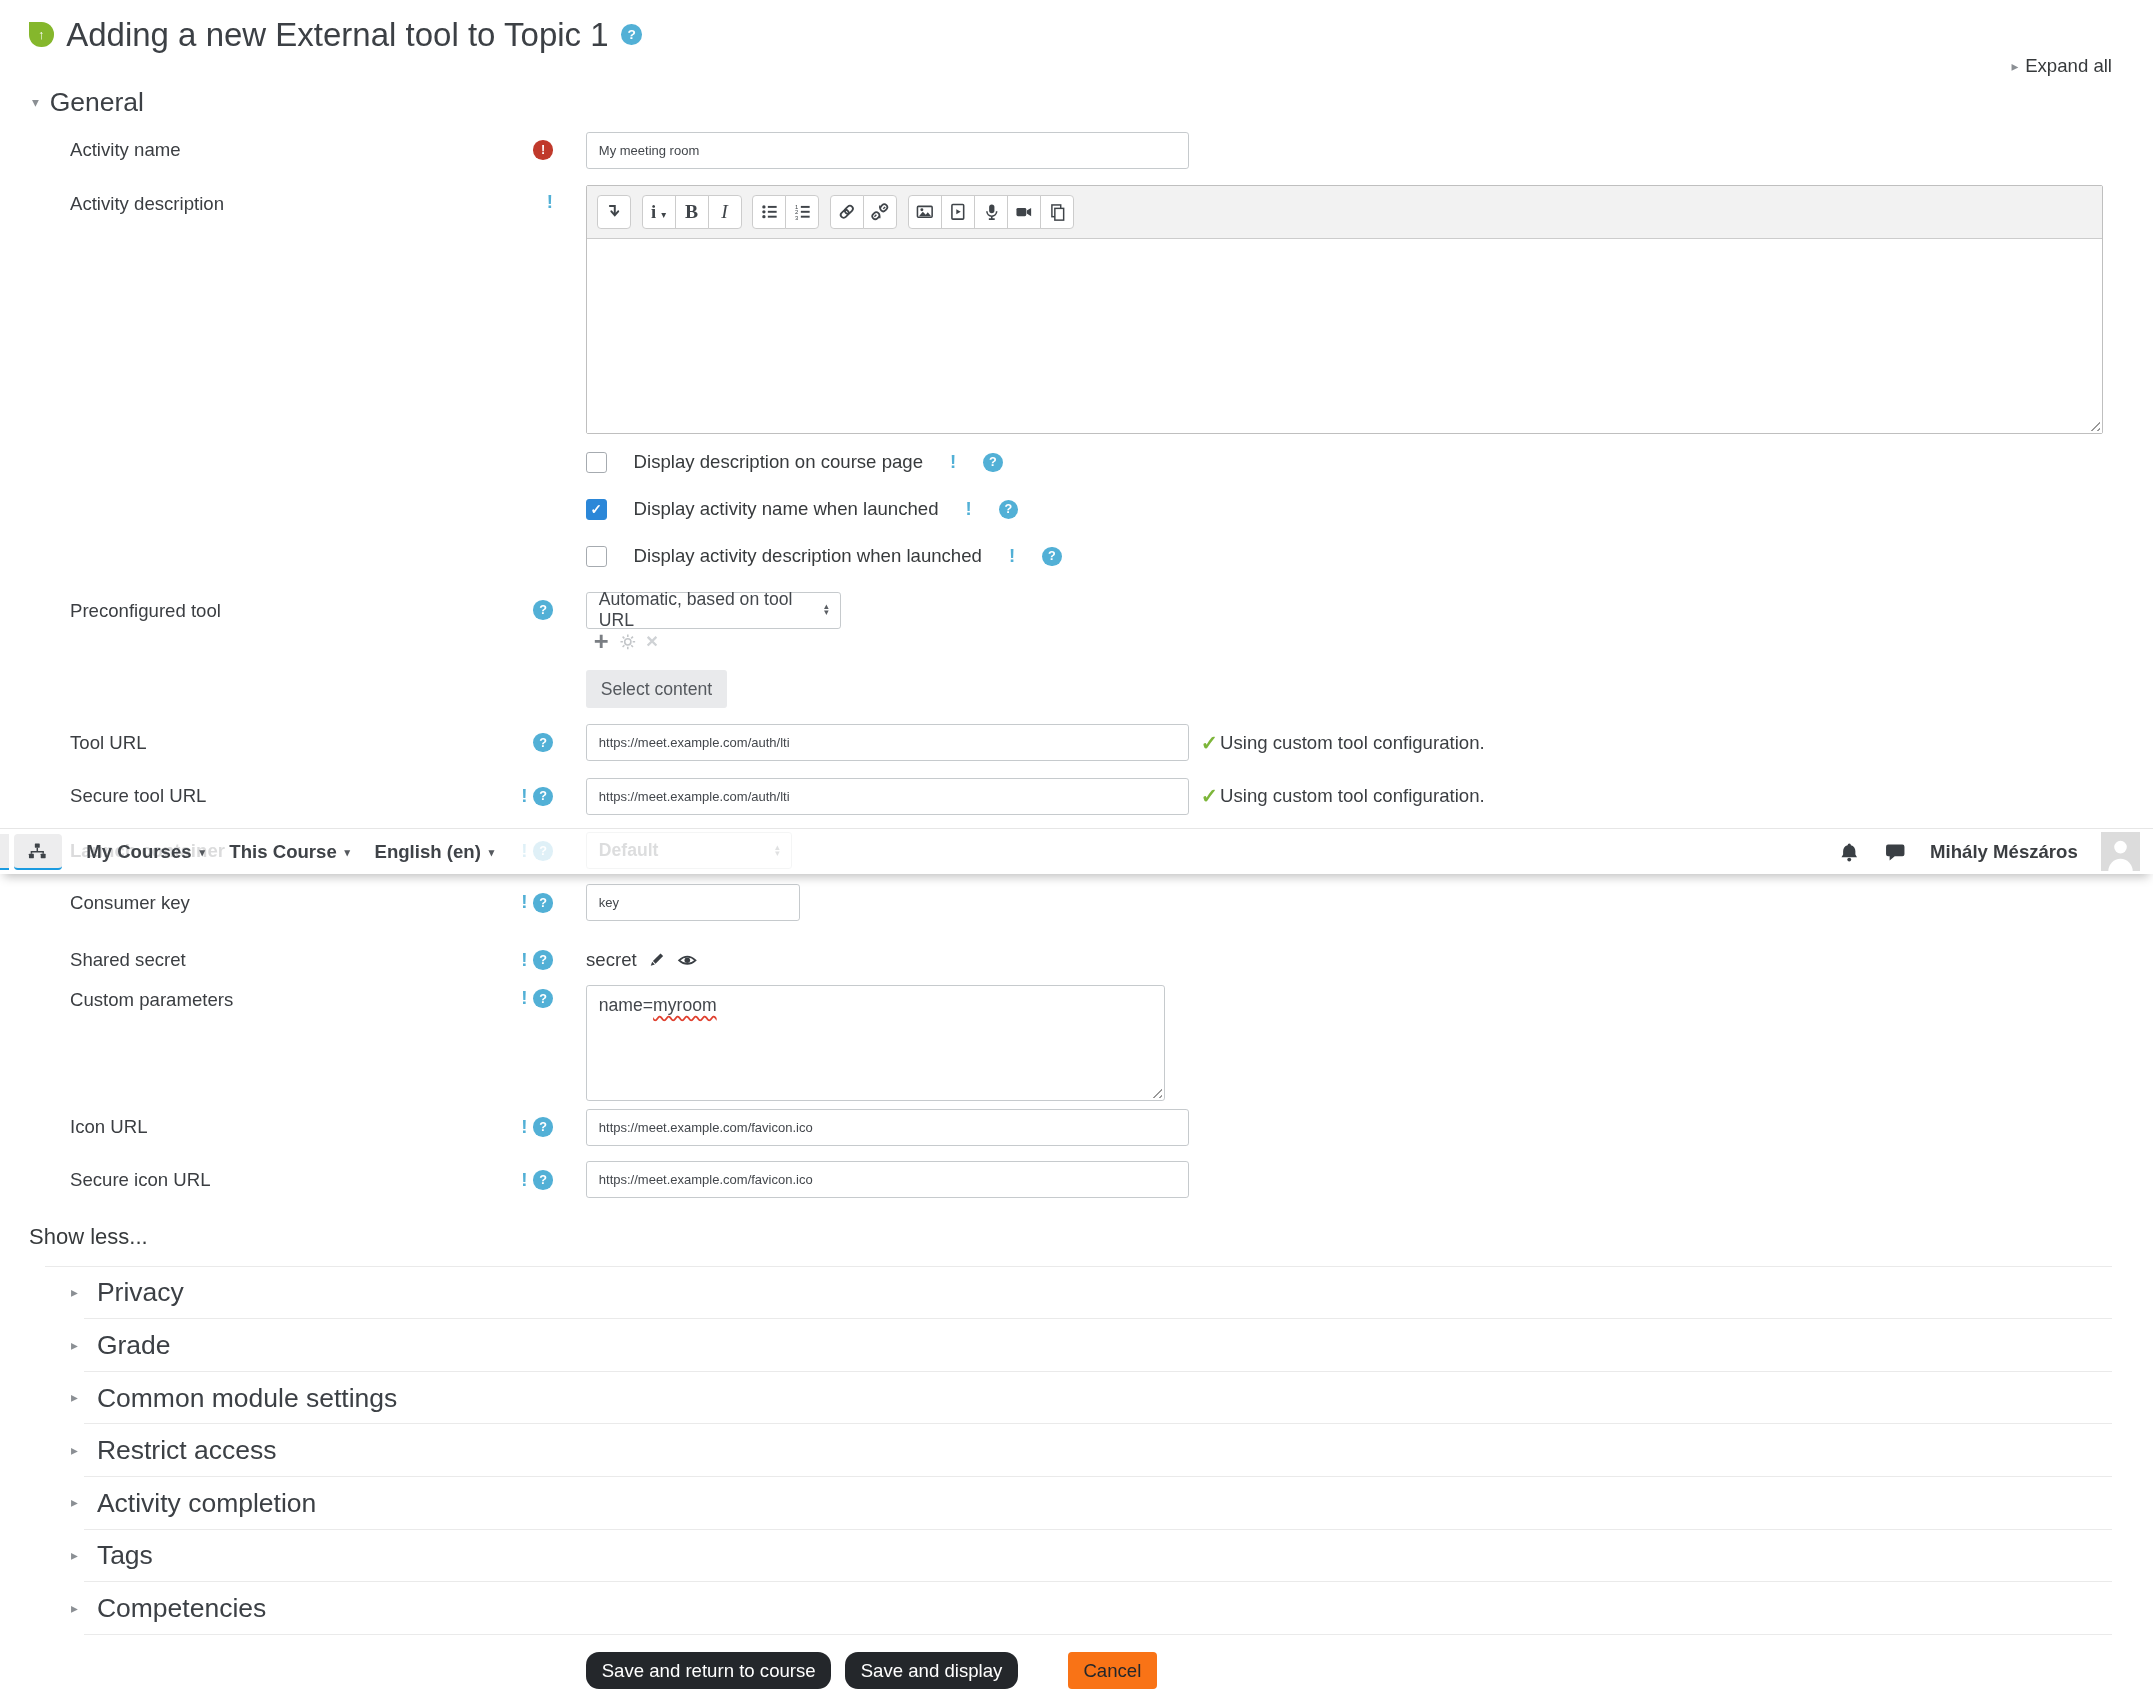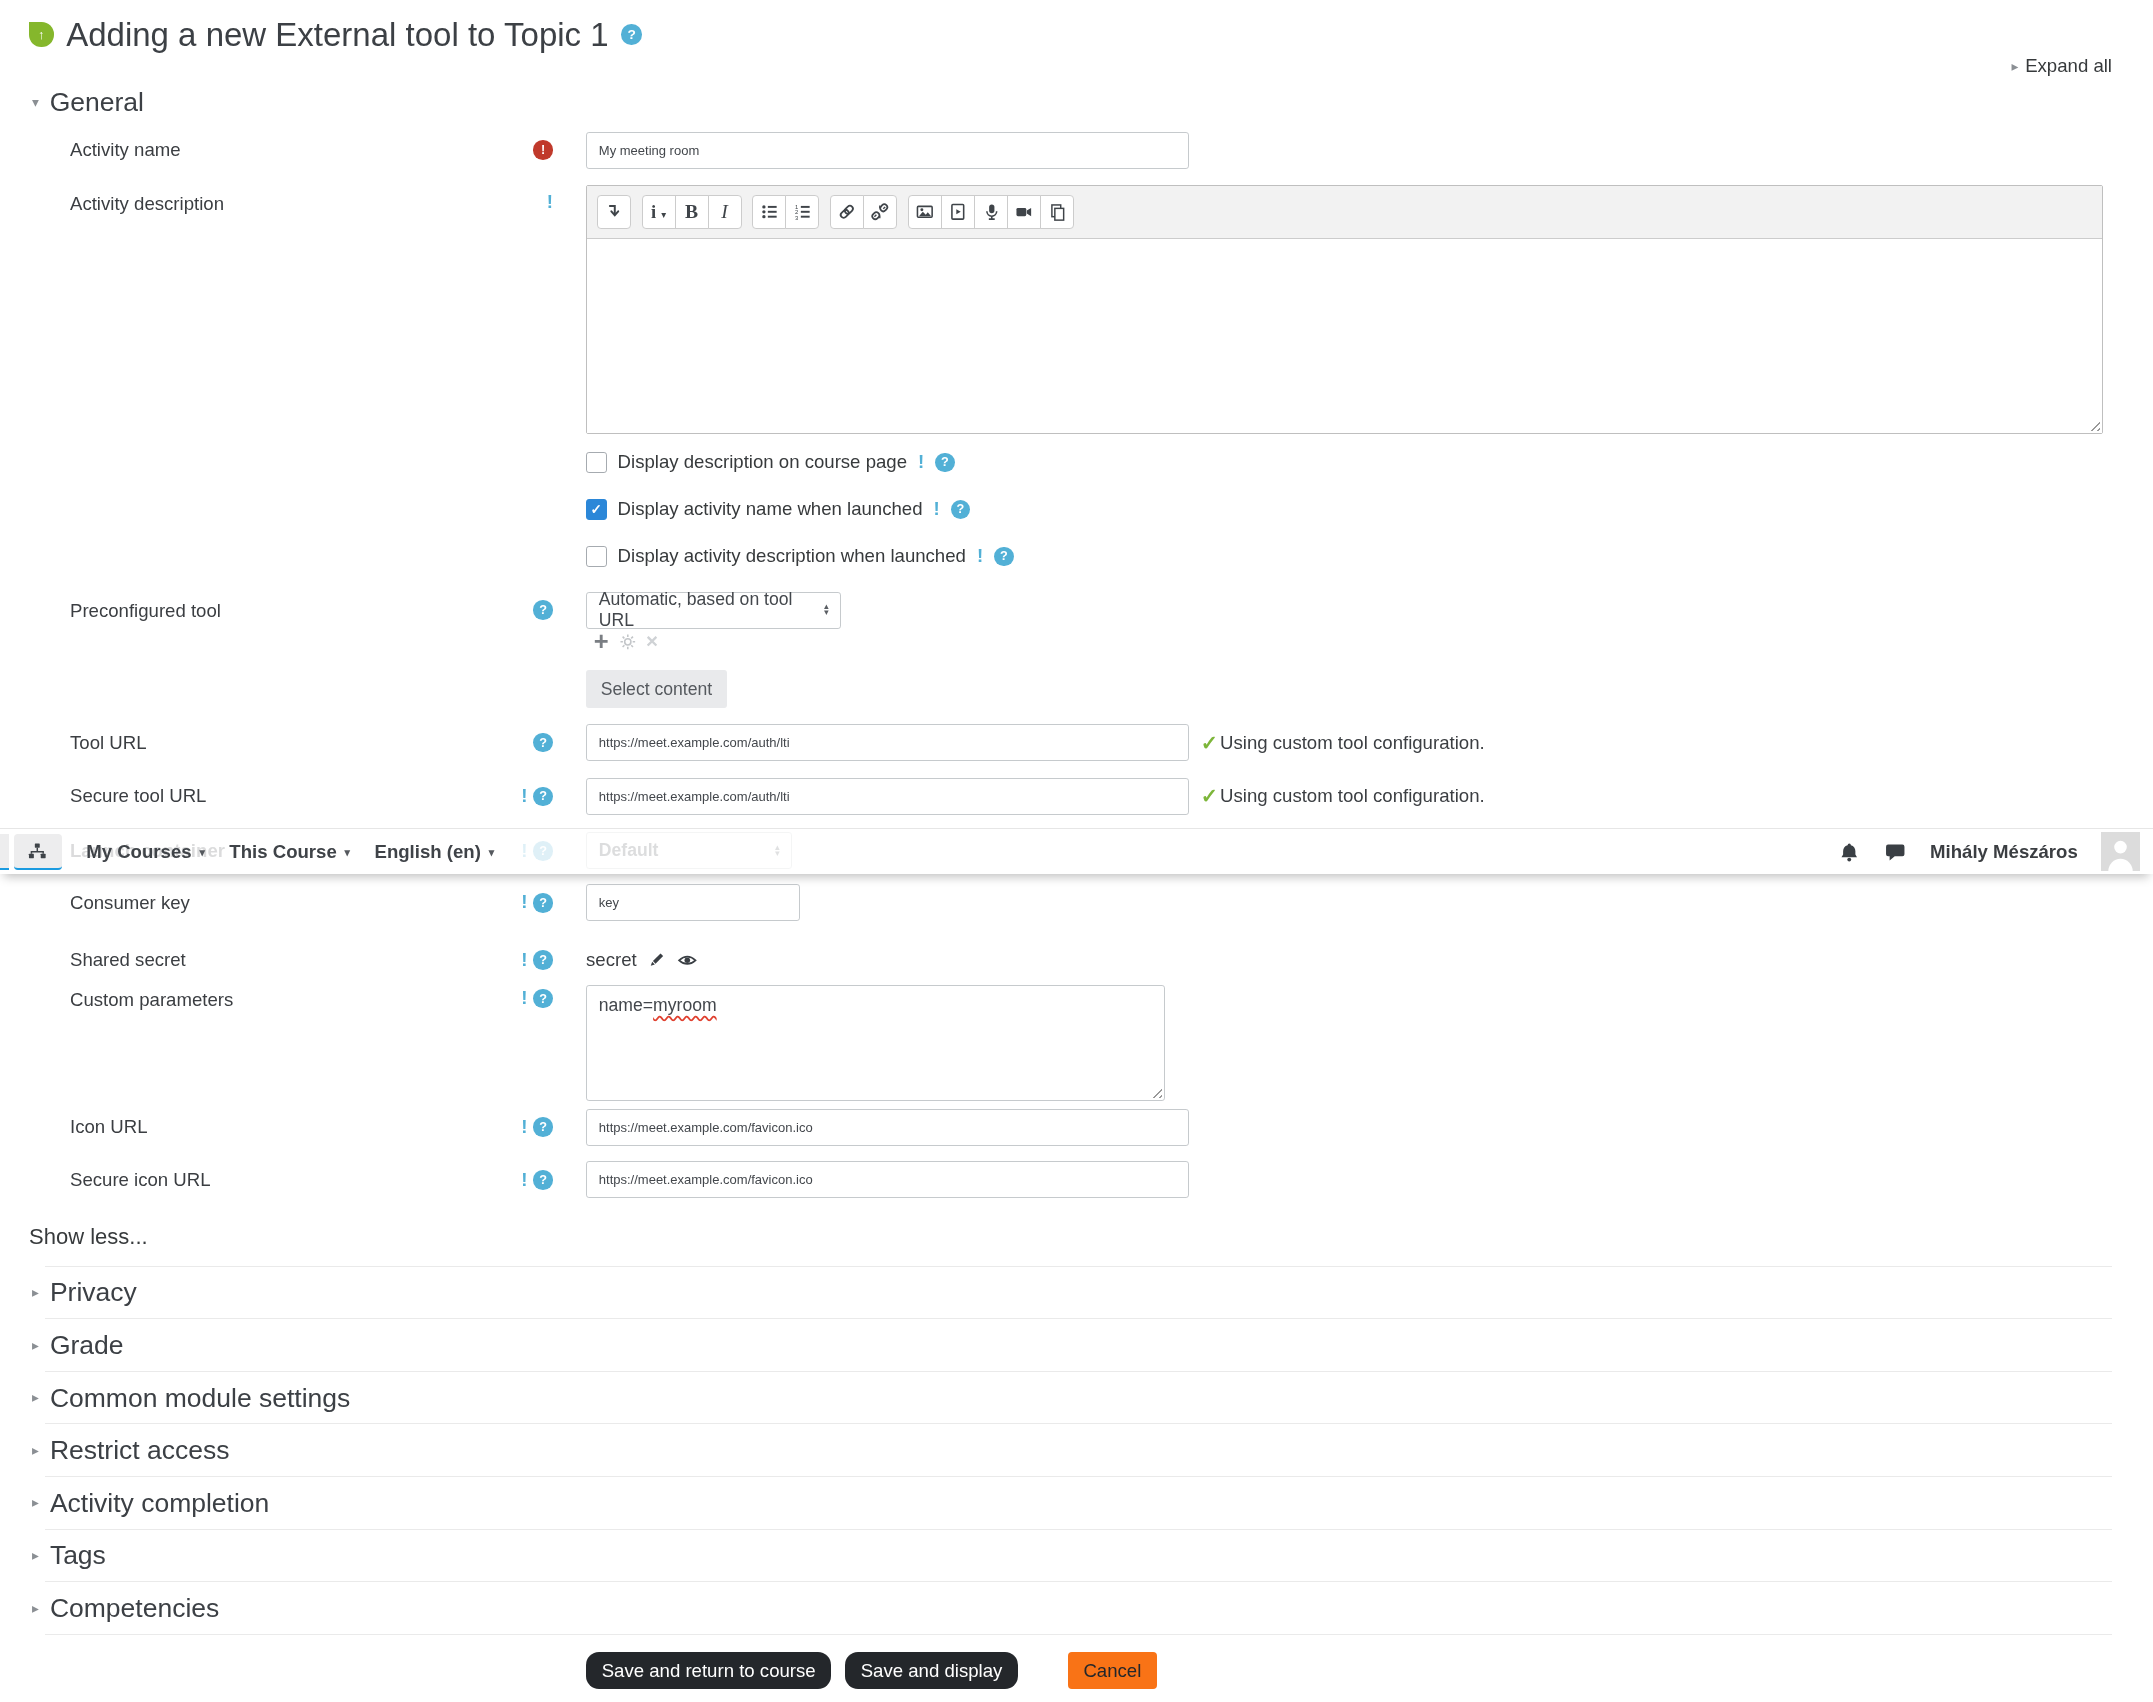--- a/index.html
+++ b/index.html
@@ -73,21 +73,21 @@
   .g-i::after { content:"I"; font-family:"Liberation Serif",serif; font-style:italic; font-size:19.6px; }
   .g-para { display:flex; align-items:center; gap:4.9px; }
   .g-para .pi::after { content:"i"; font-family:"Liberation Serif",serif; font-weight:bold; font-size:18.6px; }
   .g-para .pc::after { content:"▾"; font-size:9.8px; color:#3f4449; }
   .editor-area { height:194px; background:#fff; position:relative; }
   .resize-corner::after { content:""; position:absolute; right:2px; bottom:2px; width:12.7px; height:12.7px;
     background:repeating-linear-gradient(135deg, transparent 0 2.9px, #999 2.9px 4.4px);
     clip-path:polygon(100% 0, 100% 100%, 0 100%); }
 
   
-  .check-row { display:flex; align-items:center; gap:11px; margin:0 0 23.5px 586px; height:23.5px; }
+  .check-row { display:flex; align-items:center; gap:27px; margin:0 0 23.5px 586px; height:23.5px; }
   .checkbox { width:20.6px; height:20.6px; border:1px solid #a6abb0; border-radius:2.9px; background:#fff;
     cursor:pointer; display:flex; align-items:center; justify-content:center; }
   .checkbox.checked { background:#2b87d8; border-color:#2b87d8; color:#fff; font-size:13.7px; font-weight:bold; }
   .checkbox.checked::after { content:"✓"; }
 
   
   .select { width:255px; height:37px; border:1px solid #c6cacd; border-radius:2.9px; background:#fff;
     display:flex; align-items:center; justify-content:space-between; padding:0 9.8px 0 11.8px;
     font-size:17.6px; color:#43474c; cursor:pointer; }
   .updown { display:flex; flex-direction:column; line-height:5.9px; font-size:7.8px; color:#5a5e63; }
@@ -129,21 +129,21 @@
   .param-box { width:579px; height:116px; border:1px solid #c6cacd; border-radius:2.9px;
     background:#fff; padding:8.8px 11.8px; font-size:17.6px; color:#43474c; position:relative; }
   .misspell { text-decoration:underline; text-decoration-style:wavy; text-decoration-color:#e0402f;
     text-underline-offset:3.9px; }
 
   .show-less { padding-left:29px; margin:2px 0 15.7px; font-size:22px; cursor:pointer; }
   .rule { border-bottom:1px solid #eaeaea; margin-left:45px; }
 
   
   .csection { position:relative; padding:10.8px 0 10.8px 32px; display:flex; align-items:center;
-    gap:11px; cursor:pointer; }
+    gap:19px; cursor:pointer;margin-left:39px; }
   .csection::after { content:""; position:absolute; left:45px; right:0; bottom:0;
     border-bottom:1px solid #eaeaea; }
 
   
   .actions { display:flex; gap:13.7px; margin:17.6px 0 0 586px; }
   .btn { height:37px; display:flex; align-items:center; padding:0 15.7px; border-radius:3.9px;
     font-size:18.6px; cursor:pointer; border:none; font-family:inherit; }
   .btn-dark { background:#24272b; color:#fff;border-radius:13px; }
   .btn-light { background:#f97316; color:#24272b;margin-left:36px; }
 

